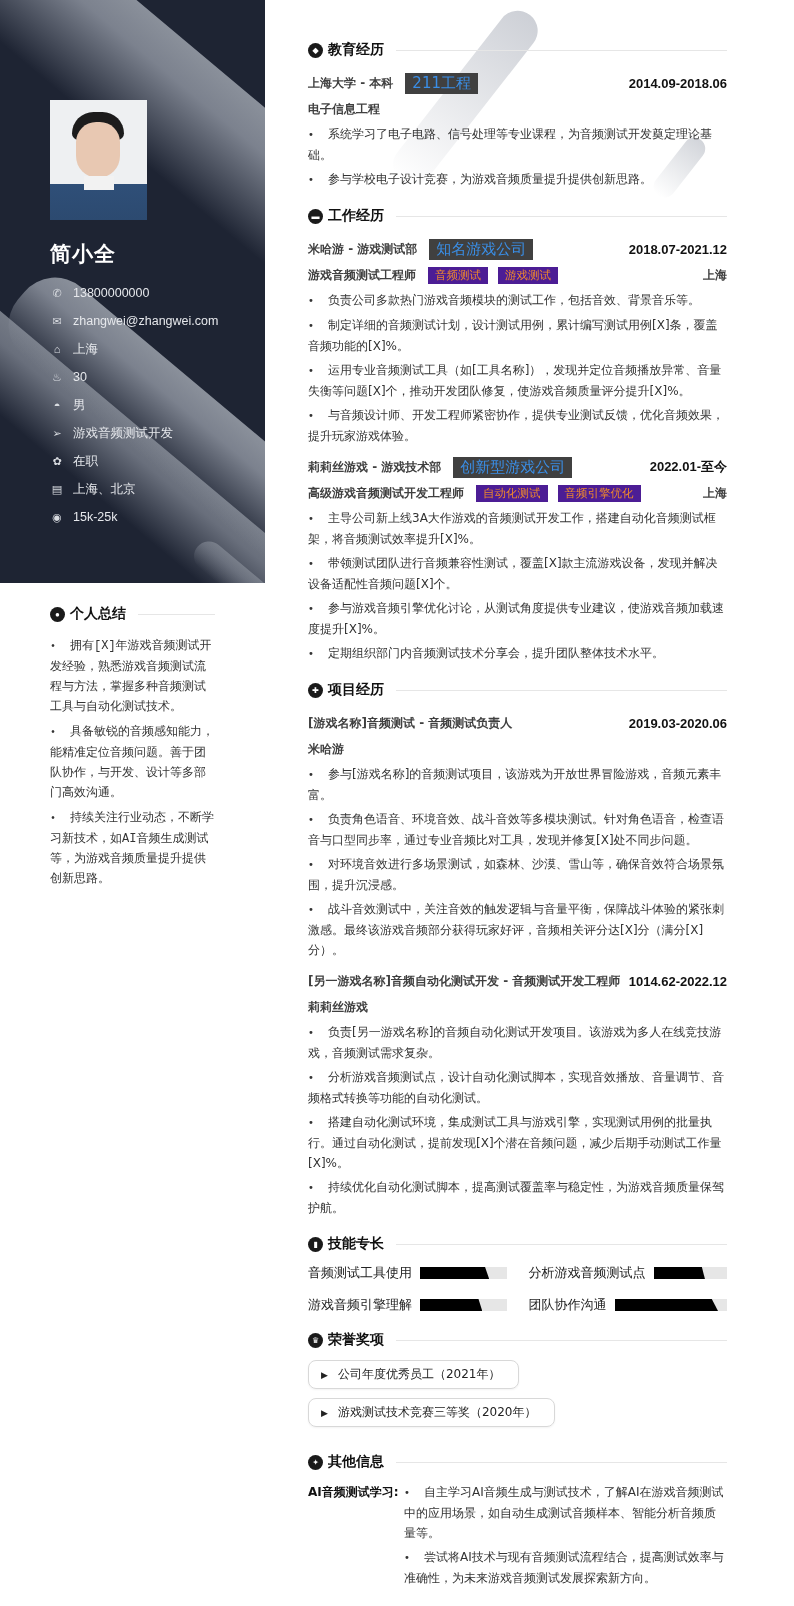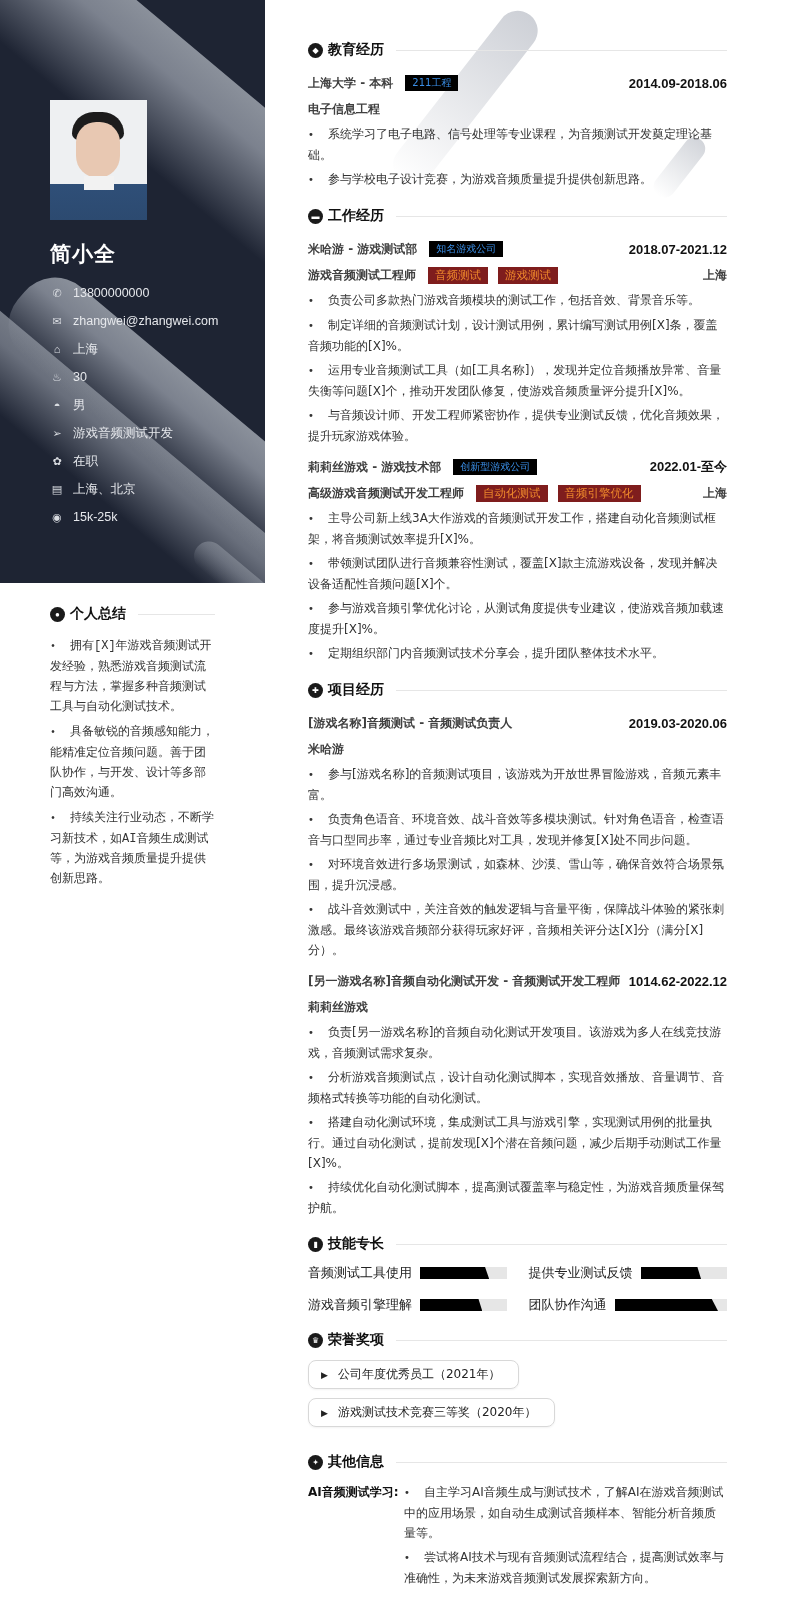--- a/index.html
+++ b/index.html
@@ -61,22 +61,22 @@
     position: absolute; left: 690px; top: 140px; width: 22px; height: 70px; border-radius: 11px;
     background: linear-gradient(180deg, rgba(205,208,214,0.9), rgba(255,255,255,0));
     transform: rotate(38deg); transform-origin: top center;
   }
   .section { position: relative; margin-bottom: 14px; }
   .section .sec-head { margin-bottom: 8px; }
   .row { display: flex; align-items: center; justify-content: space-between; height: 26px; }
   .row .l { display: flex; align-items: center; }
   .strong { font-size: 12px; font-weight: bold; color: #404040; font-family: "DejaVu Sans", sans-serif; }
   .date { font-size: 13px; font-weight: bold; color: #111; }
-  .tag-blue { background: #000000; color: #3a8ee6; font-size: 10px; padding: 1px 7px; margin-left: 12px; font-family: "DejaVu Sans", sans-serif; }
-  .tag-orange { background: #7f1d1d; color: #f08a2c; font-size: 11.5px; padding: 1px 7px; margin-left: 12px; font-family: "DejaVu Sans", sans-serif; }
+  .tag-blue { background: #404040; color: #3a8ee6; font-size: 15px; padding: 1px 7px; margin-left: 12px; font-family: "DejaVu Sans", sans-serif; }
+  .tag-orange { background: #4c1d95; color: #f08a2c; font-size: 11.5px; padding: 1px 7px; margin-left: 12px; font-family: "DejaVu Sans", sans-serif; }
   .tag-orange + .tag-orange { margin-left: 10px; }
   ul.points { list-style: none; margin: 2px 0 8px 0; }
   ul.points li { font-size: 12px; line-height: 20px; color: #333; margin-bottom: 4px; font-family: "DejaVu Sans", sans-serif; }
   .entry { margin-bottom: 6px; }
 
   
   .skills { display: grid; grid-template-columns: 1fr 1fr; column-gap: 22px; row-gap: 14px; margin-top: 6px; }
   .skill { display: flex; align-items: center; height: 18px; }
   .skill .lbl { font-size: 13px; color: #222; margin-right: 8px; white-space: nowrap; font-family: "DejaVu Sans", sans-serif; }
   .skill .bar { flex: 1; height: 12px; background: #e6e6e6; position: relative; overflow: hidden; }
@@ -296,21 +296,21 @@
       <span class="rule"></span>
     </div>
     <div class="skills">
       <div class="skill">
         <span class="lbl">音频测试工具使用</span>
         <span class="bar">
             <span class="fill" style="width:80%"></span>
           </span>
       </div>
       <div class="skill">
-        <span class="lbl">提供专业测试反馈</span>
+        <span class="lbl">分析游戏音频测试点</span>
         <span class="bar">
             <span class="fill" style="width:70%"></span>
           </span>
       </div>
       <div class="skill">
         <span class="lbl">游戏音频引擎理解</span>
         <span class="bar">
             <span class="fill" style="width:72%"></span>
           </span>
       </div>

